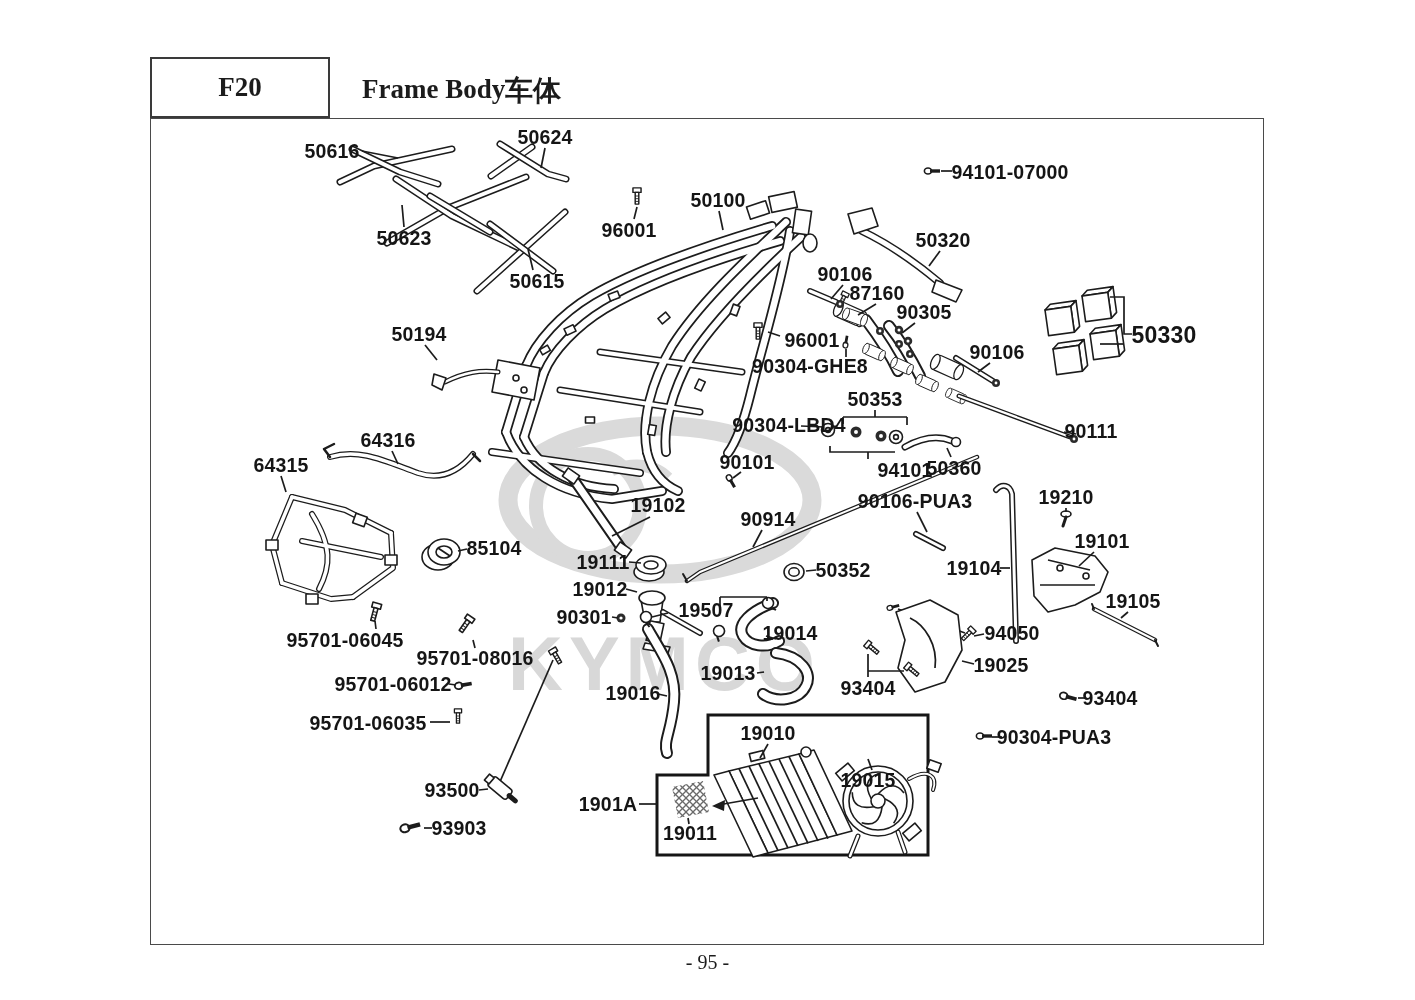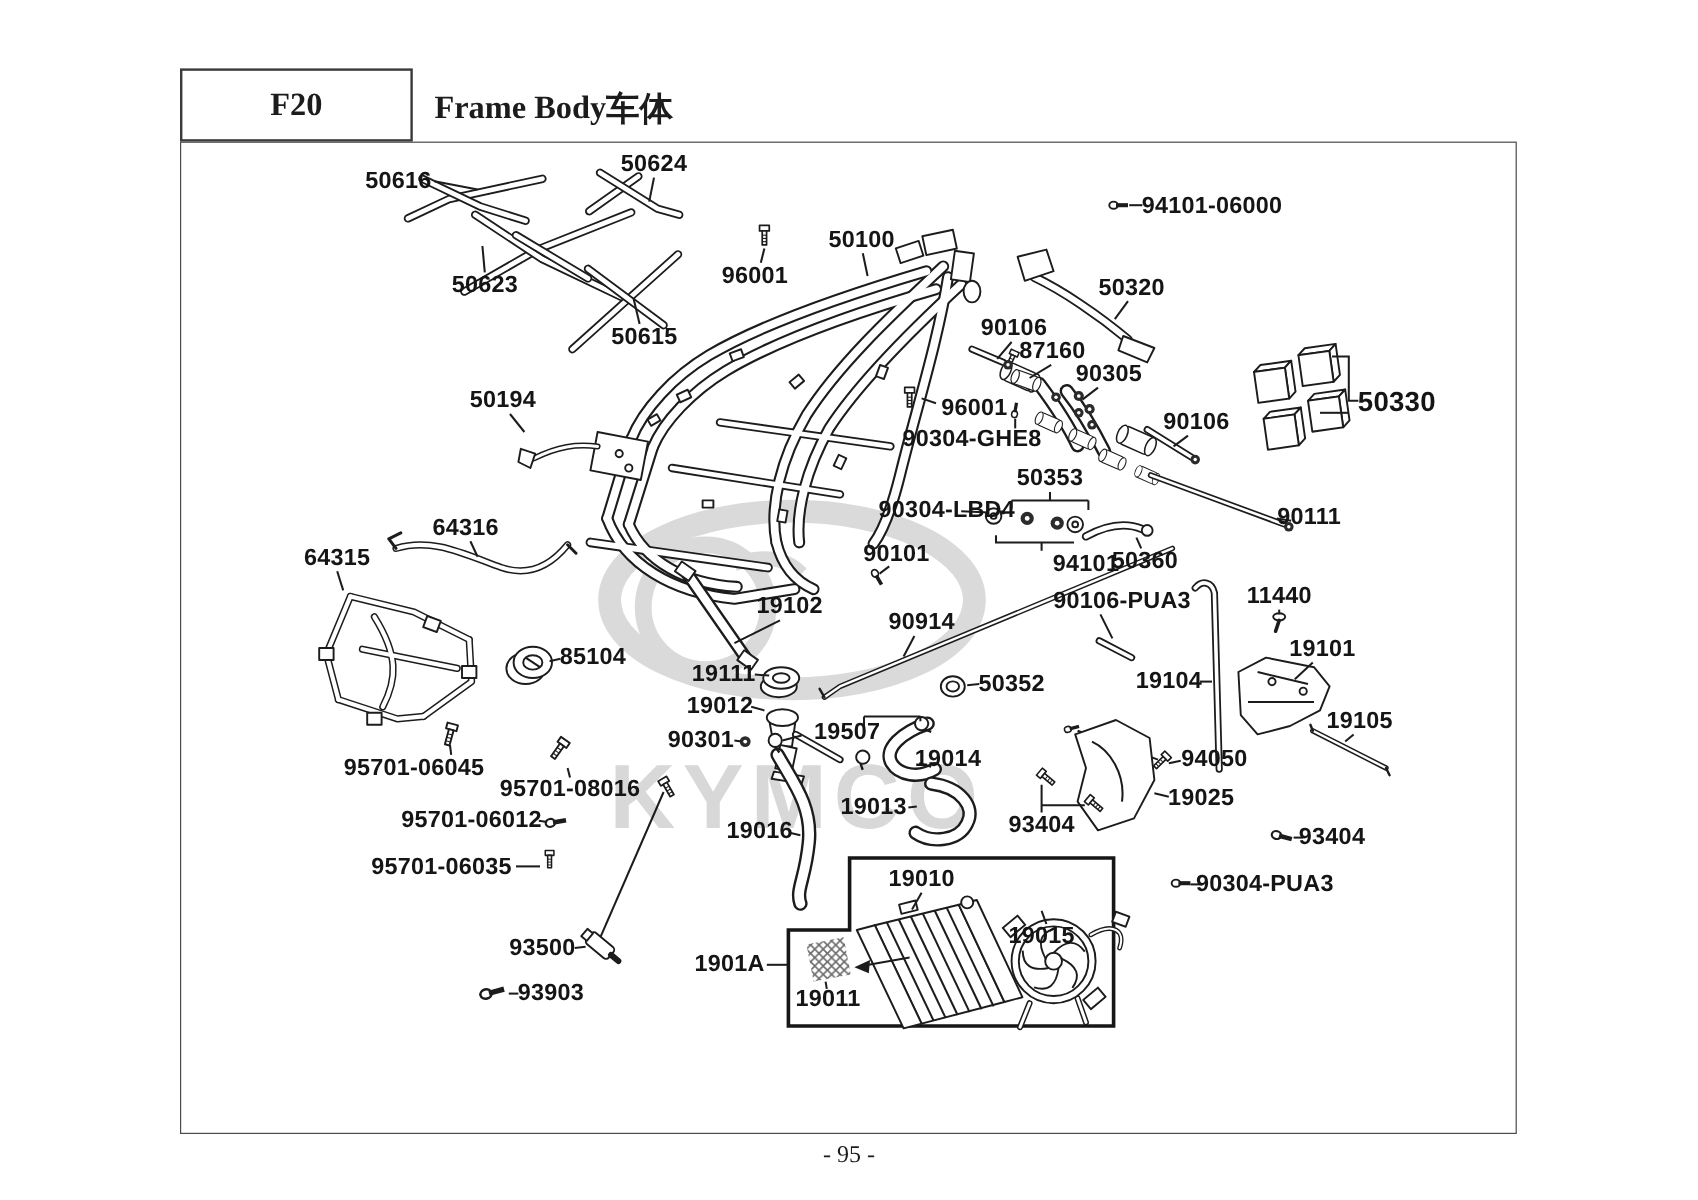--- a/index.html
+++ b/index.html
@@ -1,19 +1,19 @@
 <!DOCTYPE html>
 <html><head>
 <meta charset="utf-8">
 <style>
   html,body{margin:0;padding:0;background:#fff;}
   #page{position:relative;width:1415px;height:1000px;background:#fff;overflow:hidden;
         font-family:"Liberation Sans",sans-serif;}
   
-  .code-box{position:absolute;left:150px;top:57px;width:194px;height:61px;
+  .code-box{position:absolute;left:150px;top:57px;width:180px;height:61px;
             border:2px solid #3a3a3a;box-sizing:border-box;display:flex;align-items:center;justify-content:center;}
   .code-text{font-family:"Liberation Serif",serif;font-weight:bold;font-size:27px;color:#1c1c1c;}
   .title-en{position:absolute;left:362px;top:74px;font-family:"Liberation Serif",serif;
             font-weight:bold;font-size:27px;color:#1c1c1c;}
   .title-cn{position:absolute;left:505px;top:72px;font-family:"DejaVu Sans",sans-serif;
             font-weight:bold;font-size:28px;color:#1c1c1c;}
   
   .main-border{position:absolute;left:150px;top:118px;width:1114px;height:827px;
                border:1.6px solid #4a4a4a;box-sizing:border-box;}
   
@@ -443,37 +443,37 @@
     </g>
   </svg>
 
   <div id="labels">
       <div class="plabel" style="left: 332px; top: 151px;">50616</div>
       <div class="plabel" style="left: 545px; top: 137px;">50624</div>
       <div class="plabel" style="left: 404px; top: 238px;">50623</div>
       <div class="plabel" style="left: 537px; top: 281px;">50615</div>
       <div class="plabel" style="left: 629px; top: 230px;">96001</div>
       <div class="plabel" style="left: 718px; top: 200px;">50100</div>
-      <div class="plabel" style="left: 1010px; top: 172px;">94101-06000</div>
+      <div class="plabel" style="left: 1010px; top: 172px;">94101-07000</div>
       <div class="plabel" style="left: 943px; top: 240px;">50320</div>
       <div class="plabel" style="left: 845px; top: 274px;">90106</div>
       <div class="plabel" style="left: 877px; top: 293px;">87160</div>
       <div class="plabel" style="left: 924px; top: 312px;">90305</div>
       <div class="plabel" style="left: 812px; top: 340px;">96001</div>
       <div class="plabel" style="left: 810px; top: 366px;">90304-GHE8</div>
       <div class="plabel" style="left: 997px; top: 352px;">90106</div>
       <div class="plabel big" style="left: 1164px; top: 335px;">50330</div>
       <div class="plabel" style="left: 875px; top: 399px;">50353</div>
       <div class="plabel" style="left: 760px; top: 425px; margin-left: 29px;">90304-LBD4</div>
       <div class="plabel" style="left: 1091px; top: 431px;">90111</div>
       <div class="plabel" style="left: 747px; top: 462px;">90101</div>
       <div class="plabel" style="left: 871px; top: 470px; margin-left: 34px;">94101</div>
       <div class="plabel" style="left: 954px; top: 468px;">50360</div>
-      <div class="plabel" style="left: 915px; top: 501px; margin-left: 20px;">90106-PUA3</div>
-      <div class="plabel" style="left: 1066px; top: 497px;">11440</div>
+      <div class="plabel" style="left: 915px; top: 501px;">90106-PUA3</div>
+      <div class="plabel" style="left: 1066px; top: 497px;">19210</div>
       <div class="plabel" style="left: 419px; top: 334px;">50194</div>
       <div class="plabel" style="left: 388px; top: 440px;">64316</div>
       <div class="plabel" style="left: 281px; top: 465px;">64315</div>
       <div class="plabel" style="left: 658px; top: 505px;">19102</div>
       <div class="plabel" style="left: 768px; top: 519px;">90914</div>
       <div class="plabel" style="left: 1102px; top: 541px;">19101</div>
       <div class="plabel" style="left: 494px; top: 548px;">85104</div>
       <div class="plabel" style="left: 603px; top: 562px;">19111</div>
       <div class="plabel" style="left: 974px; top: 568px;">19104</div>
       <div class="plabel" style="left: 843px; top: 570px;">50352</div>

